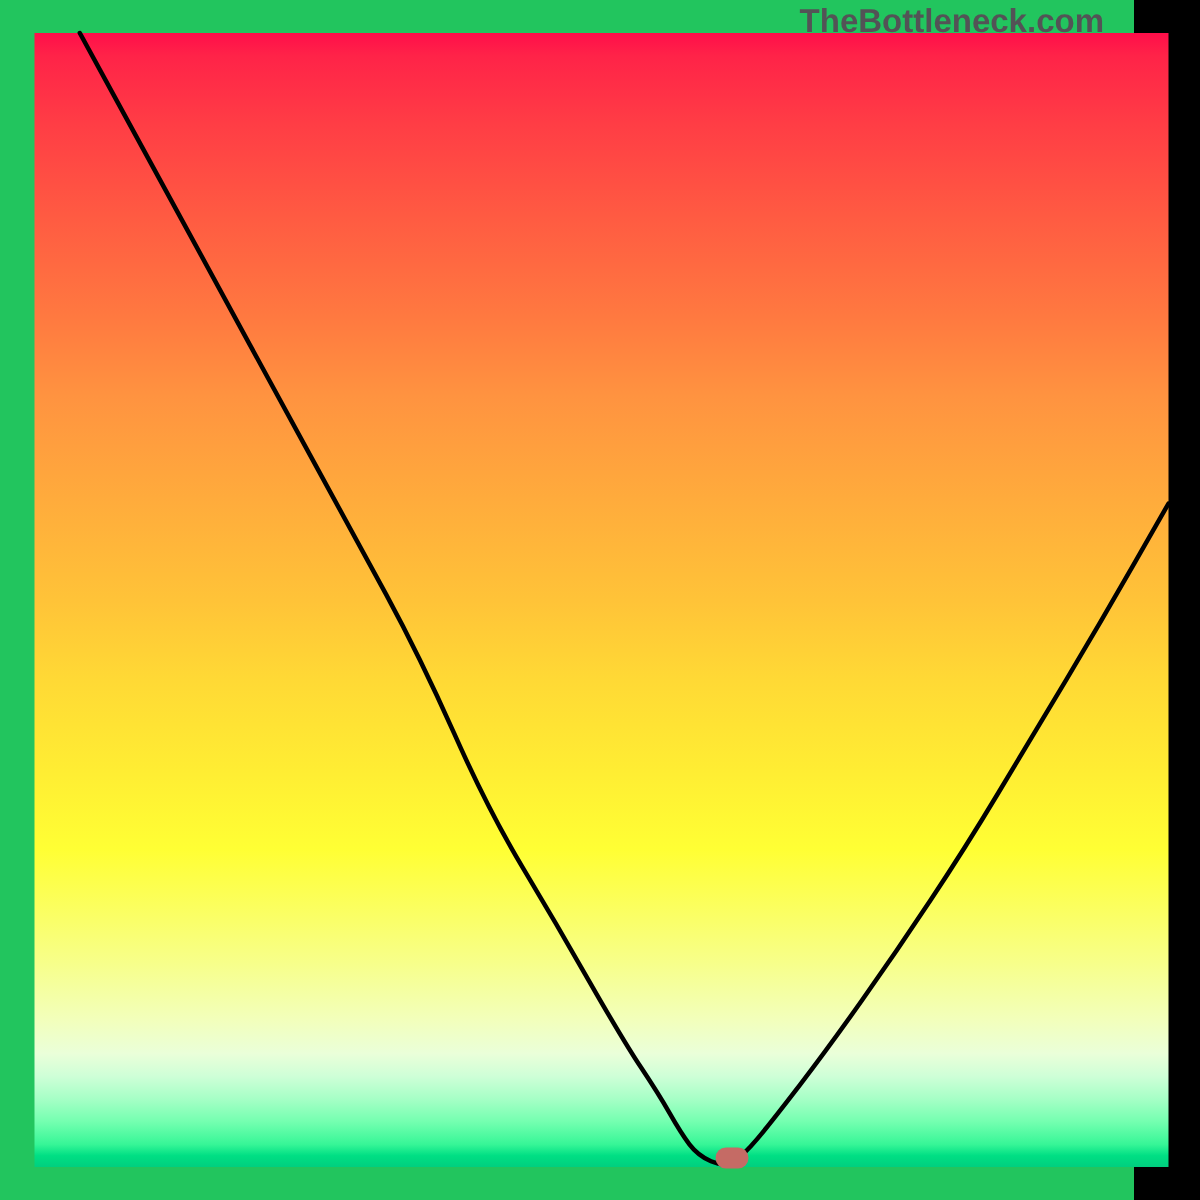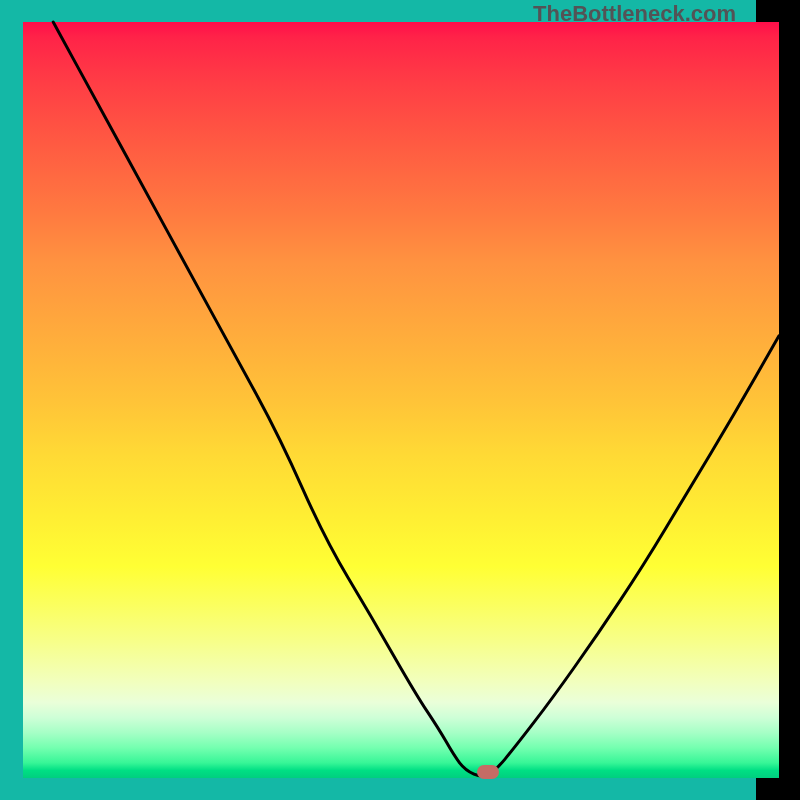--- a/index.html
+++ b/index.html
@@ -11,21 +11,21 @@
     overflow: hidden;
     position: relative;
     font-family: Arial, Helvetica, sans-serif;
   }
   .frame {
     position: absolute;
     left: 0;
     top: 0;
     width: 756px;
     height: 800px;
-    background: #14b8a6;
+    background: #22c55e;
   }
   .plot-area {
     position: absolute;
     left: 23px;
     top: 22px;
     width: 756px;
     height: 756px;
   }
   .gradient-bg {
     position: absolute;

